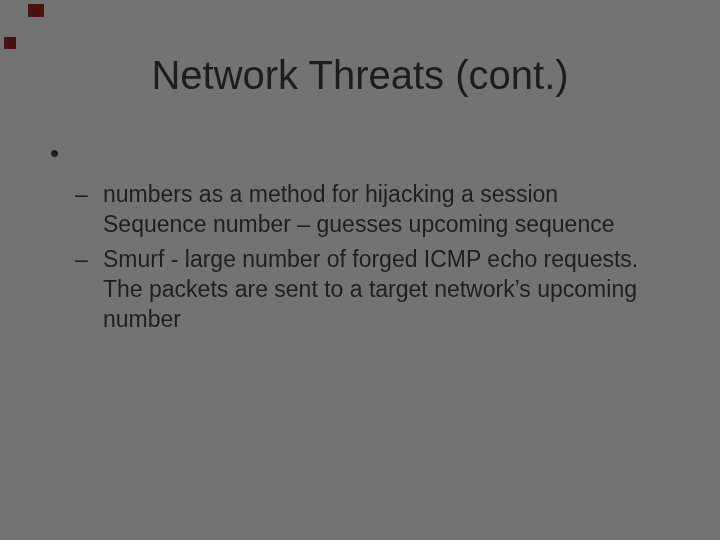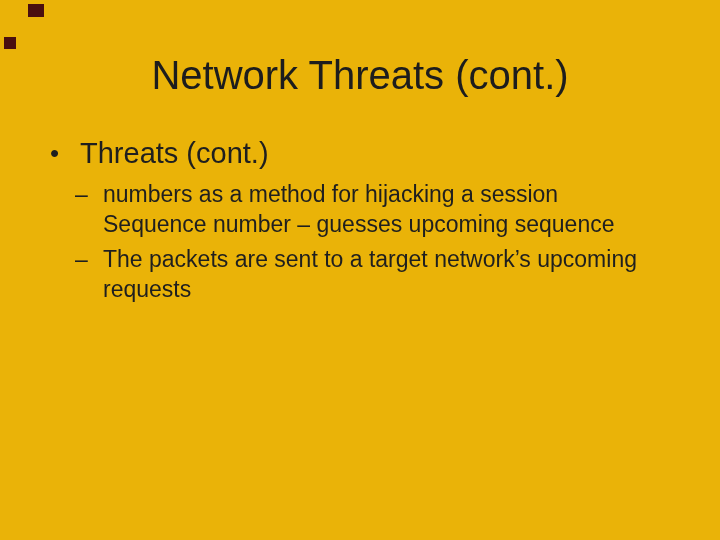--- a/index.html
+++ b/index.html
@@ -4,21 +4,21 @@
 <style>
   html, body {
     margin: 0;
     padding: 0;
     background: #ffffff;
   }
   .slide {
     position: relative;
     width: 720px;
     height: 540px;
-    background: #eab308;
+    background: #737373;
     overflow: hidden;
     font-family: "Liberation Sans", "DejaVu Sans", sans-serif;
   }
   .decor-square {
     position: absolute;
   }
   .decor-square.sq-top {
     left: 28px;
     top: 4px;
     width: 16px;
@@ -92,35 +92,35 @@
 <div class="slide">
 
   <div class="decor-square sq-top" style="background-color: rgb(74, 15, 15);"></div>
 
   <div class="decor-square sq-left" style="background-color: rgb(74, 15, 15);"></div>
 
   <div class="slide-title">Network Threats (cont.)</div>
 
   <div class="bullet-row">
     <span class="marker">•</span>
-    <span class="bullet-text">Threats (cont.)</span>
   </div>
 
   <div class="sub-list">
 
     <div class="sub-item">
       <span class="marker">–</span>
       <span class="lines">
         <span class="sub-line" style="display:block">numbers as a method for hijacking a session</span>
         <span class="sub-line" style="display:block">Sequence number – guesses upcoming sequence</span>
       </span>
     </div>
 
     <div class="sub-item">
       <span class="marker">–</span>
       <span class="lines">
+        <span class="sub-line" style="display:block">Smurf - large number of forged ICMP echo requests.</span>
         <span class="sub-line" style="display:block">The packets are sent to a target network’s upcoming</span>
-        <span class="sub-line" style="display:block">requests</span>
+        <span class="sub-line" style="display:block">number</span>
       </span>
     </div>
 
   </div>
 </div>
 
 </body></html>

